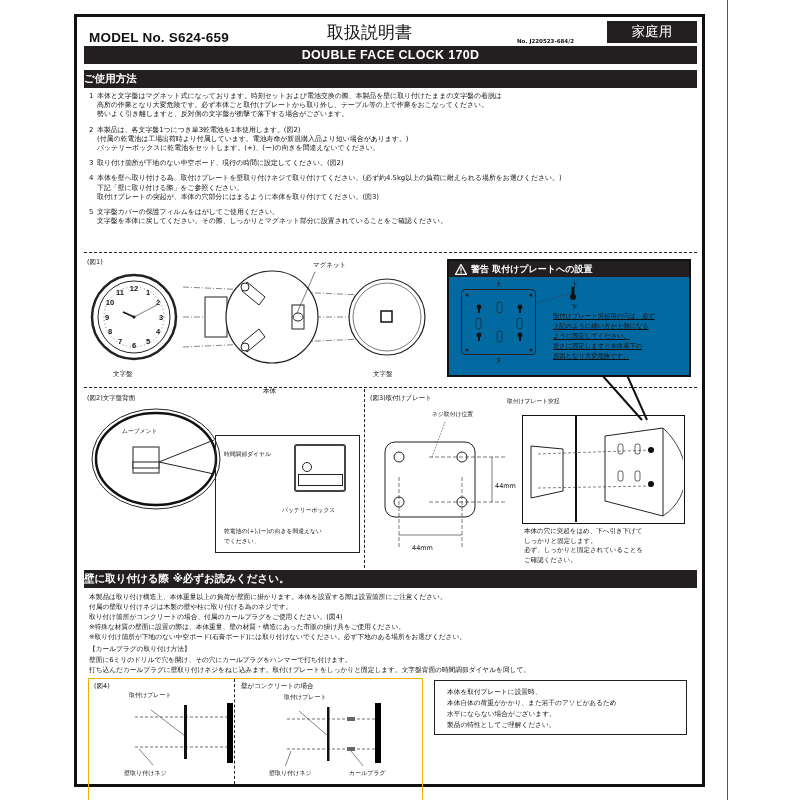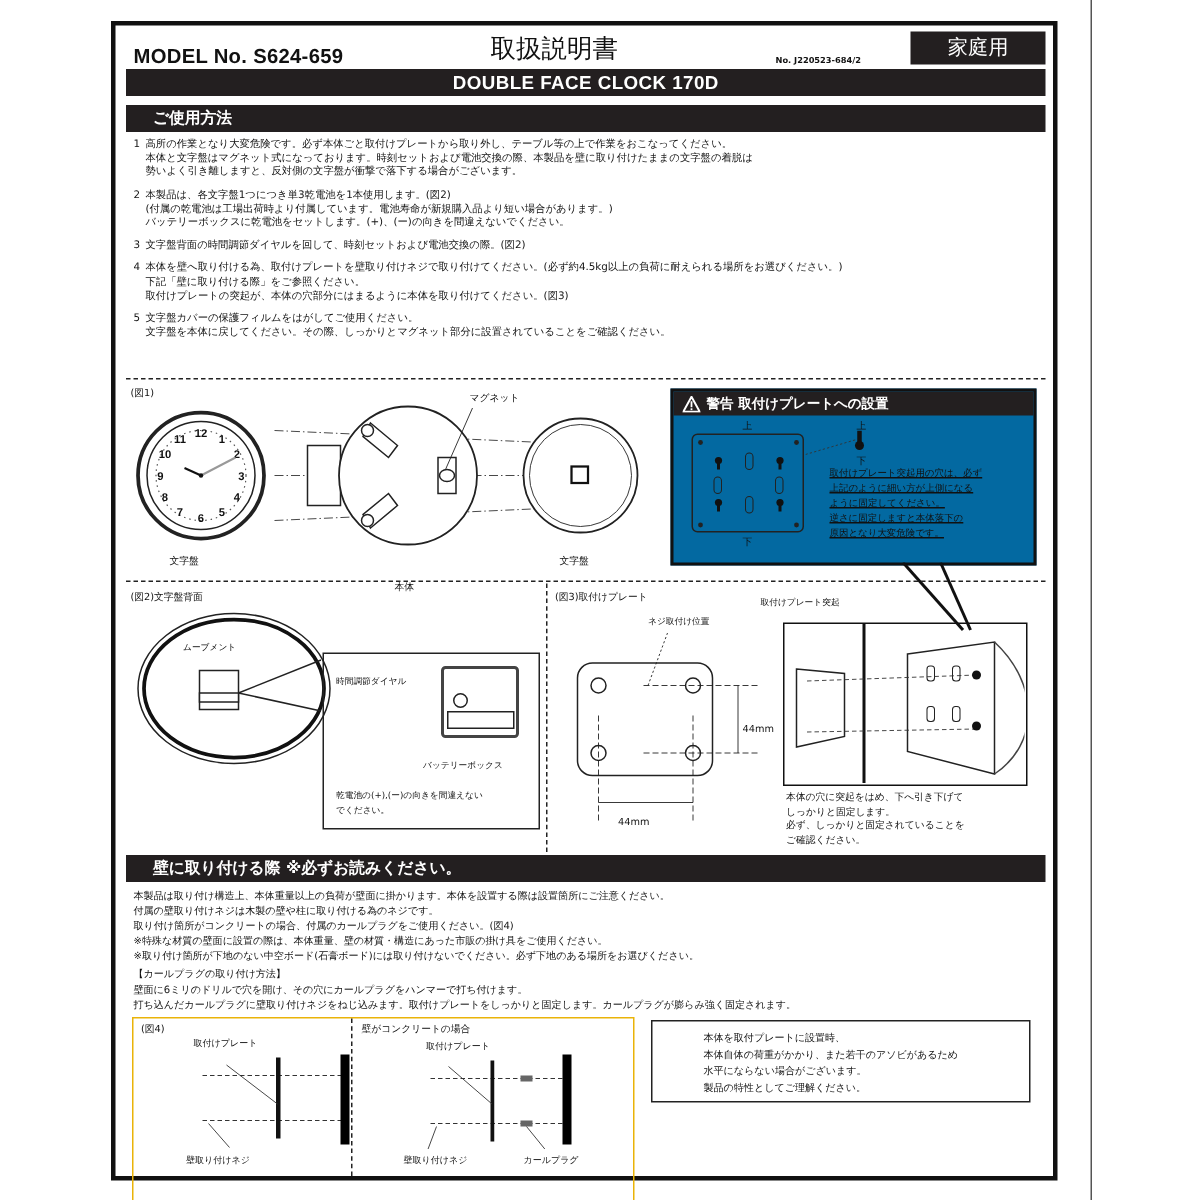--- a/index.html
+++ b/index.html
@@ -6,36 +6,36 @@
   html, body { width: 800px; height: 800px; background: #fff; overflow: hidden; }
   body { position: relative; font-family: "DejaVu Sans", "Liberation Sans", sans-serif; color: #111; }
   .vline { position: absolute; left: 727px; top: 0; width: 1px; height: 800px; background: #555; }
   .frame { position: absolute; left: 74px; top: 14px; width: 631px; height: 773px; border: 3px solid #111; }
   .abs { position: absolute; }
   .model { left: 12px; top: 13px; font-family: Liberation Sans, sans-serif; font-weight: 900; font-size: 13.5px; letter-spacing: 0.2px; }
   .doc-title { left: 250px; top: 4px; font-size: 17px; }
   .docno { left: 440px; top: 21px; font-size: 5.5px; font-weight: bold; }
   .badge { left: 530px; top: 4px; width: 90px; height: 22px; background: #231f20; color: #fff; font-size: 13.5px; display: flex; align-items: center; justify-content: center; }
   .banner { left: 7px; top: 29px; width: 613px; height: 18px; background: #231f20; color: #fff; font-family: "Liberation Sans", sans-serif; font-weight: 900; font-size: 12.5px; display: flex; align-items: center; justify-content: center; letter-spacing: 0.3px; }
-  .section-bar { left: 7px; width: 613px; height: 18px; background: #231f20; color: #fff; font-size: 10.5px; font-weight: bold; display: flex; align-items: center; padding-left: 18px; }
+  .section-bar { left: 7px; width: 613px; height: 18px; background: #231f20; color: #fff; font-size: 10.5px; font-weight: bold; display: flex; align-items: center; padding-left: 0; }
   .steps { left: 12px; top: 75px; width: 605px; font-size: 6.9px; line-height: 9.2px; }
   .step { margin-bottom: 6px; display: flex; }
   .step .num { width: 8px; flex: none; }
   .step .lines div { white-space: nowrap; }
   .dash-h { height: 0; border-top: 1px dashed #222; }
   .dash-v { width: 0; border-left: 1px dashed #222; }
   .cap { font-size: 6.5px; white-space: nowrap; }
   .warn-box { left: 370px; top: 242px; width: 244px; height: 118px; border: 2px solid #111; background: #0369a1; }
   .warn-head { height: 16px; background: #231f20; color: #fff; font-size: 9px; font-weight: bold; display: flex; align-items: center; padding-left: 6px; gap: 4px; }
   .warn-text { left: 104px; top: 50px; font-size: 6.3px; line-height: 10px; text-decoration: underline; white-space: nowrap; }
   .plate { border: 1px solid #222; border-radius: 4px; }
   .body-text { left: 12px; top: 575px; font-size: 6.7px; line-height: 10px; white-space: nowrap; }
   .curl-text { left: 12px; top: 627px; font-size: 6.7px; line-height: 10.5px; white-space: nowrap; }
   .fig4 { left: 11px; top: 661px; width: 335px; height: 136px; border: 1px solid #eab308; }
-  .note-box { left: 357px; top: 663px; width: 253px; height: 55px; border: 1px solid #222; font-size: 6.7px; line-height: 11px; padding: 6px 0 0 34px; white-space: nowrap; }
+  .note-box { left: 357px; top: 663px; width: 253px; height: 55px; border: 1px solid #222; font-size: 6.7px; line-height: 11px; padding: 6px 0 0 12px; white-space: nowrap; }
   .hatch { background: repeating-linear-gradient(to bottom, #333 0 1px, #fff 1px 2px); }
 </style>
 </head>
 <body>
 
 <div class="vline"></div>
 
 <div class="frame">
 
   <div class="abs model">MODEL No. S624-659</div>
@@ -43,37 +43,37 @@
   <div class="abs docno">No. J220523-684/2</div>
   <div class="abs badge">家庭用</div>
   <div class="abs banner">DOUBLE FACE CLOCK 170D</div>
 
   <div class="abs section-bar" style="top:53px">ご使用方法</div>
 
   <div class="abs steps">
     <div class="step">
       <span class="num">1</span>
       <div class="lines">
+        <div>本体と文字盤はマグネット式になっております。時刻セットおよび電池交換の際、本製品を壁に取り付けたままの文字盤の着脱は</div>
         <div>高所の作業となり大変危険です。必ず本体ごと取付けプレートから取り外し、テーブル等の上で作業をおこなってください。</div>
-        <div>本体と文字盤はマグネット式になっております。時刻セットおよび電池交換の際、本製品を壁に取り付けたままの文字盤の着脱は</div>
         <div>勢いよく引き離しますと、反対側の文字盤が衝撃で落下する場合がございます。</div>
       </div>
     </div>
     <div class="step">
       <span class="num">2</span>
       <div class="lines">
         <div>本製品は、各文字盤1つにつき単3乾電池を1本使用します。(図2)</div>
         <div>(付属の乾電池は工場出荷時より付属しています。電池寿命が新規購入品より短い場合があります。)</div>
         <div>バッテリーボックスに乾電池をセットします。(+)、(ー)の向きを間違えないでください。</div>
       </div>
     </div>
     <div class="step">
       <span class="num">3</span>
       <div class="lines">
-        <div>文字盤背面の時間調節ダイヤルを回して、時刻セットおよび電池交換の際。(図2)</div>
+        <div>取り付け箇所が下地のない中空ボード、現行の時間に設定してください。(図2)</div>
       </div>
     </div>
     <div class="step">
       <span class="num">4</span>
       <div class="lines">
         <div>本体を壁へ取り付ける為、取付けプレートを壁取り付けネジで取り付けてください。(必ず約4.5kg以上の負荷に耐えられる場所をお選びください。)</div>
         <div>下記「壁に取り付ける際」をご参照ください。</div>
         <div>取付けプレートの突起が、本体の穴部分にはまるように本体を取り付けてください。(図3)</div>
       </div>
     </div>
@@ -279,21 +279,21 @@
   <div class="abs body-text">
     <div>本製品は取り付け構造上、本体重量以上の負荷が壁面に掛かります。本体を設置する際は設置箇所にご注意ください。</div>
     <div>付属の壁取り付けネジは木製の壁や柱に取り付ける為のネジです。</div>
     <div>取り付け箇所がコンクリートの場合、付属のカールプラグをご使用ください。(図4)</div>
     <div>※特殊な材質の壁面に設置の際は、本体重量、壁の材質・構造にあった市販の掛け具をご使用ください。</div>
     <div>※取り付け箇所が下地のない中空ボード(石膏ボード)には取り付けないでください。必ず下地のある場所をお選びください。</div>
   </div>
   <div class="abs curl-text">
     <div>【カールプラグの取り付け方法】</div>
     <div>壁面に6ミリのドリルで穴を開け、その穴にカールプラグをハンマーで打ち付けます。</div>
-    <div>打ち込んだカールプラグに壁取り付けネジをねじ込みます。取付けプレートをしっかりと固定します。カールプラグが膨らみ強く固定されます。</div>
+    <div>打ち込んだカールプラグに壁取り付けネジをねじ込みます。取付けプレートをしっかりと固定します。文字盤背面の時間調節ダイヤルを回して。</div>
   </div>
 
   <div class="abs fig4">
     <div class="abs cap" style="left:5px;top:3px">(図4)</div>
     <div class="abs cap" style="left:40px;top:12px;font-size:6px">取付けプレート</div>
     <svg class="abs" style="left:40px;top:22px" width="110" height="65">
       <g stroke="#333" stroke-width="0.7" stroke-dasharray="3 2">
           <line x1="6" y1="16" x2="100" y2="16"></line>
           <line x1="6" y1="46" x2="100" y2="46"></line>
         </g>

